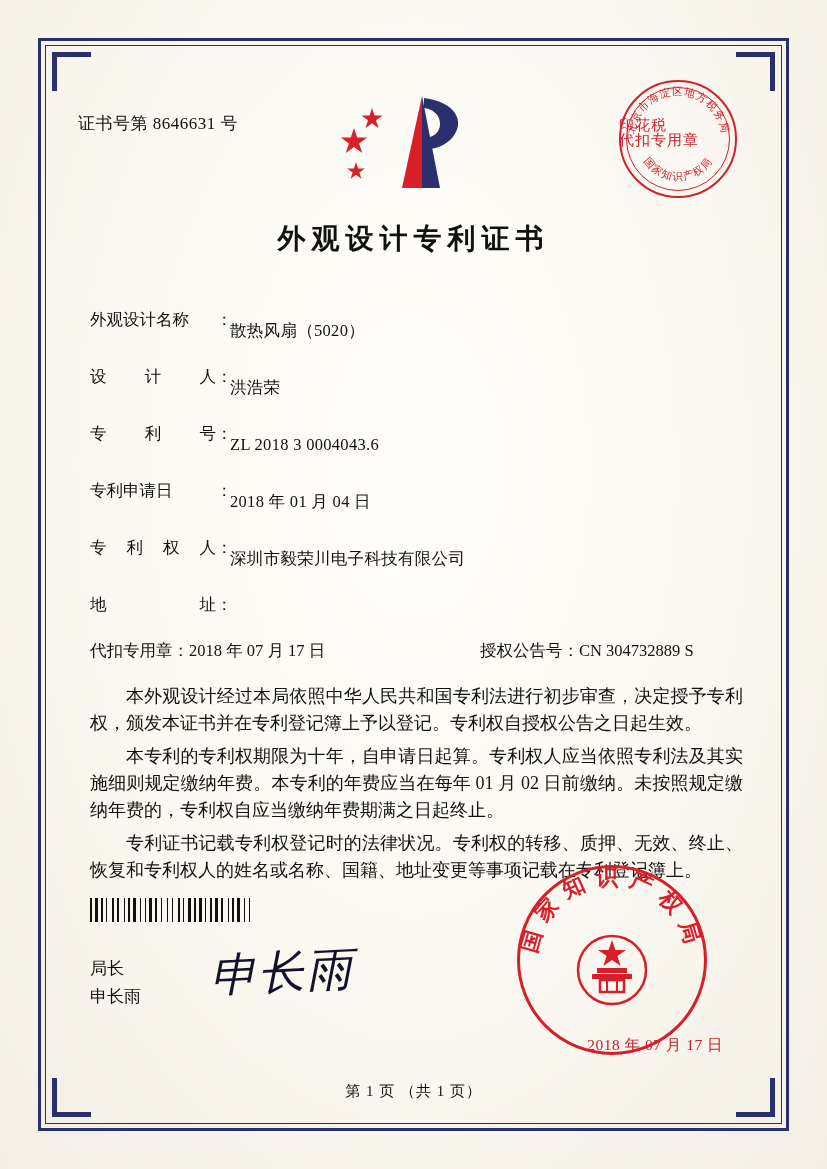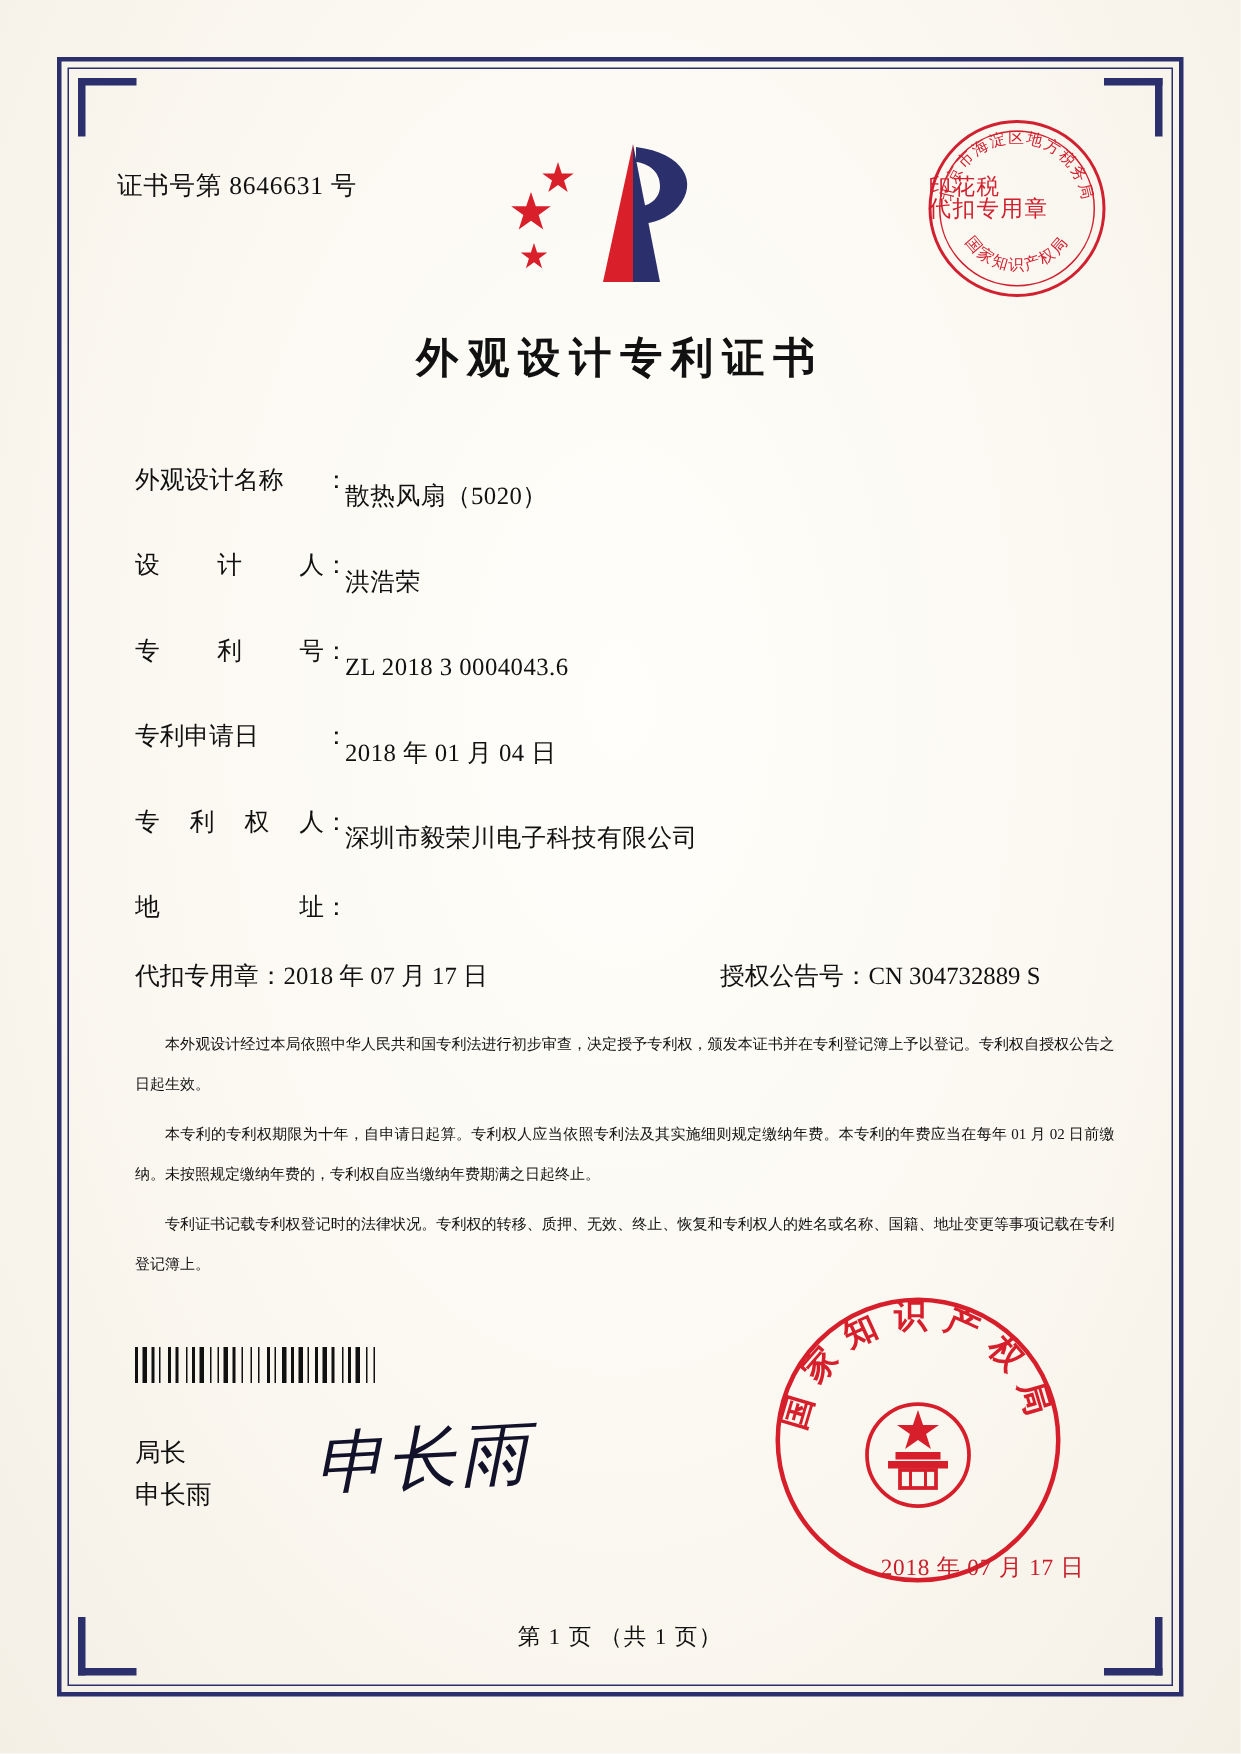--- a/index.html
+++ b/index.html
@@ -180,21 +180,21 @@
   .col-left { width: 390px; flex: 0 0 390px; display: flex; }
   .col-right { flex: 1 1 auto; display: flex; }
   .mini-label { white-space: nowrap; }
 
   
   .paragraphs {
     position: absolute;
     left: 30px;
     right: 24px;
     top: 623px;
-    font-size: 10px;
+    font-size: 18px;
     line-height: 27px;
     color: #111;
     text-align: justify;
   }
   .paragraphs p {
     margin: 0 0 6px 0;
     text-indent: 2em;
   }
 
   

